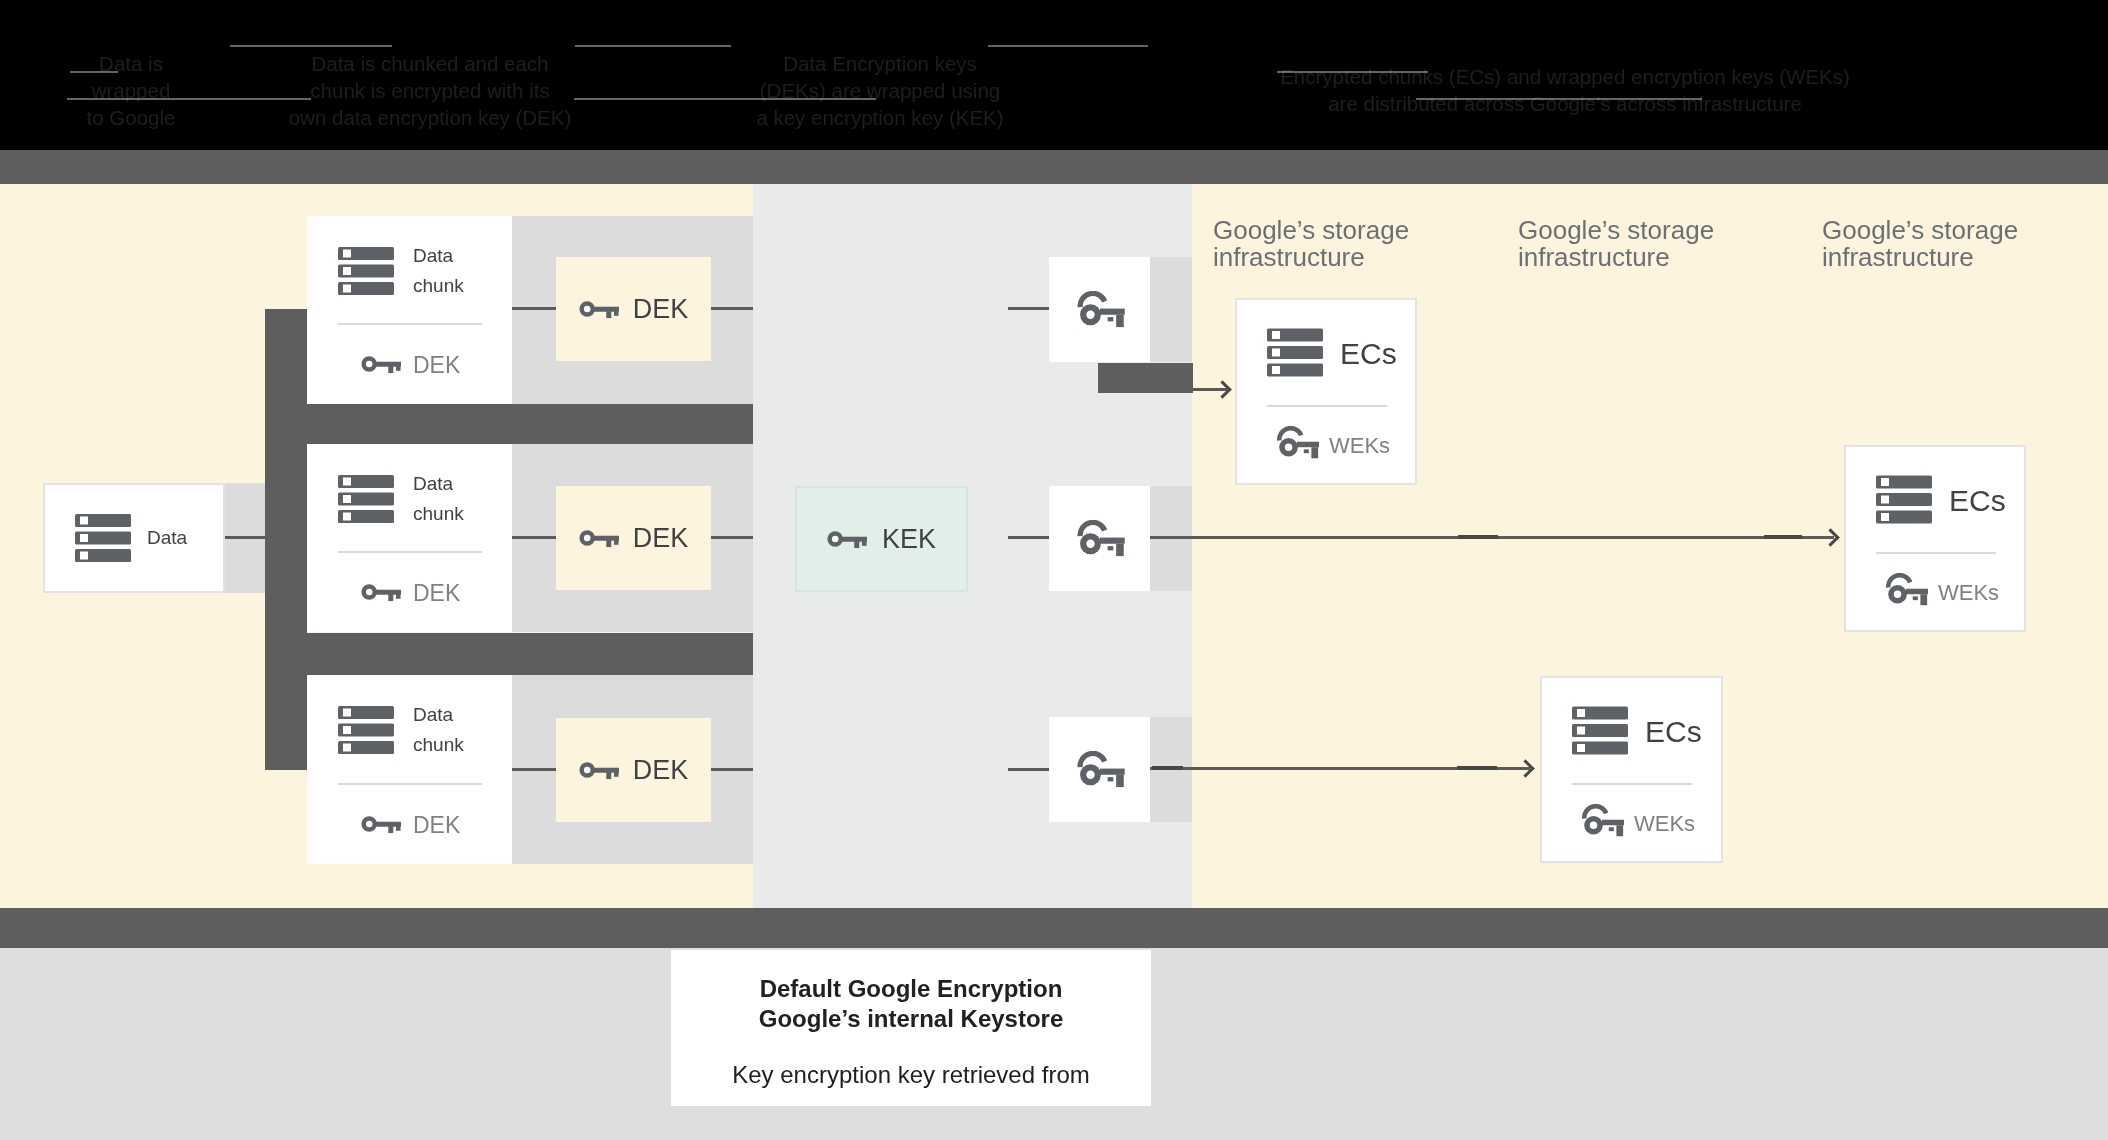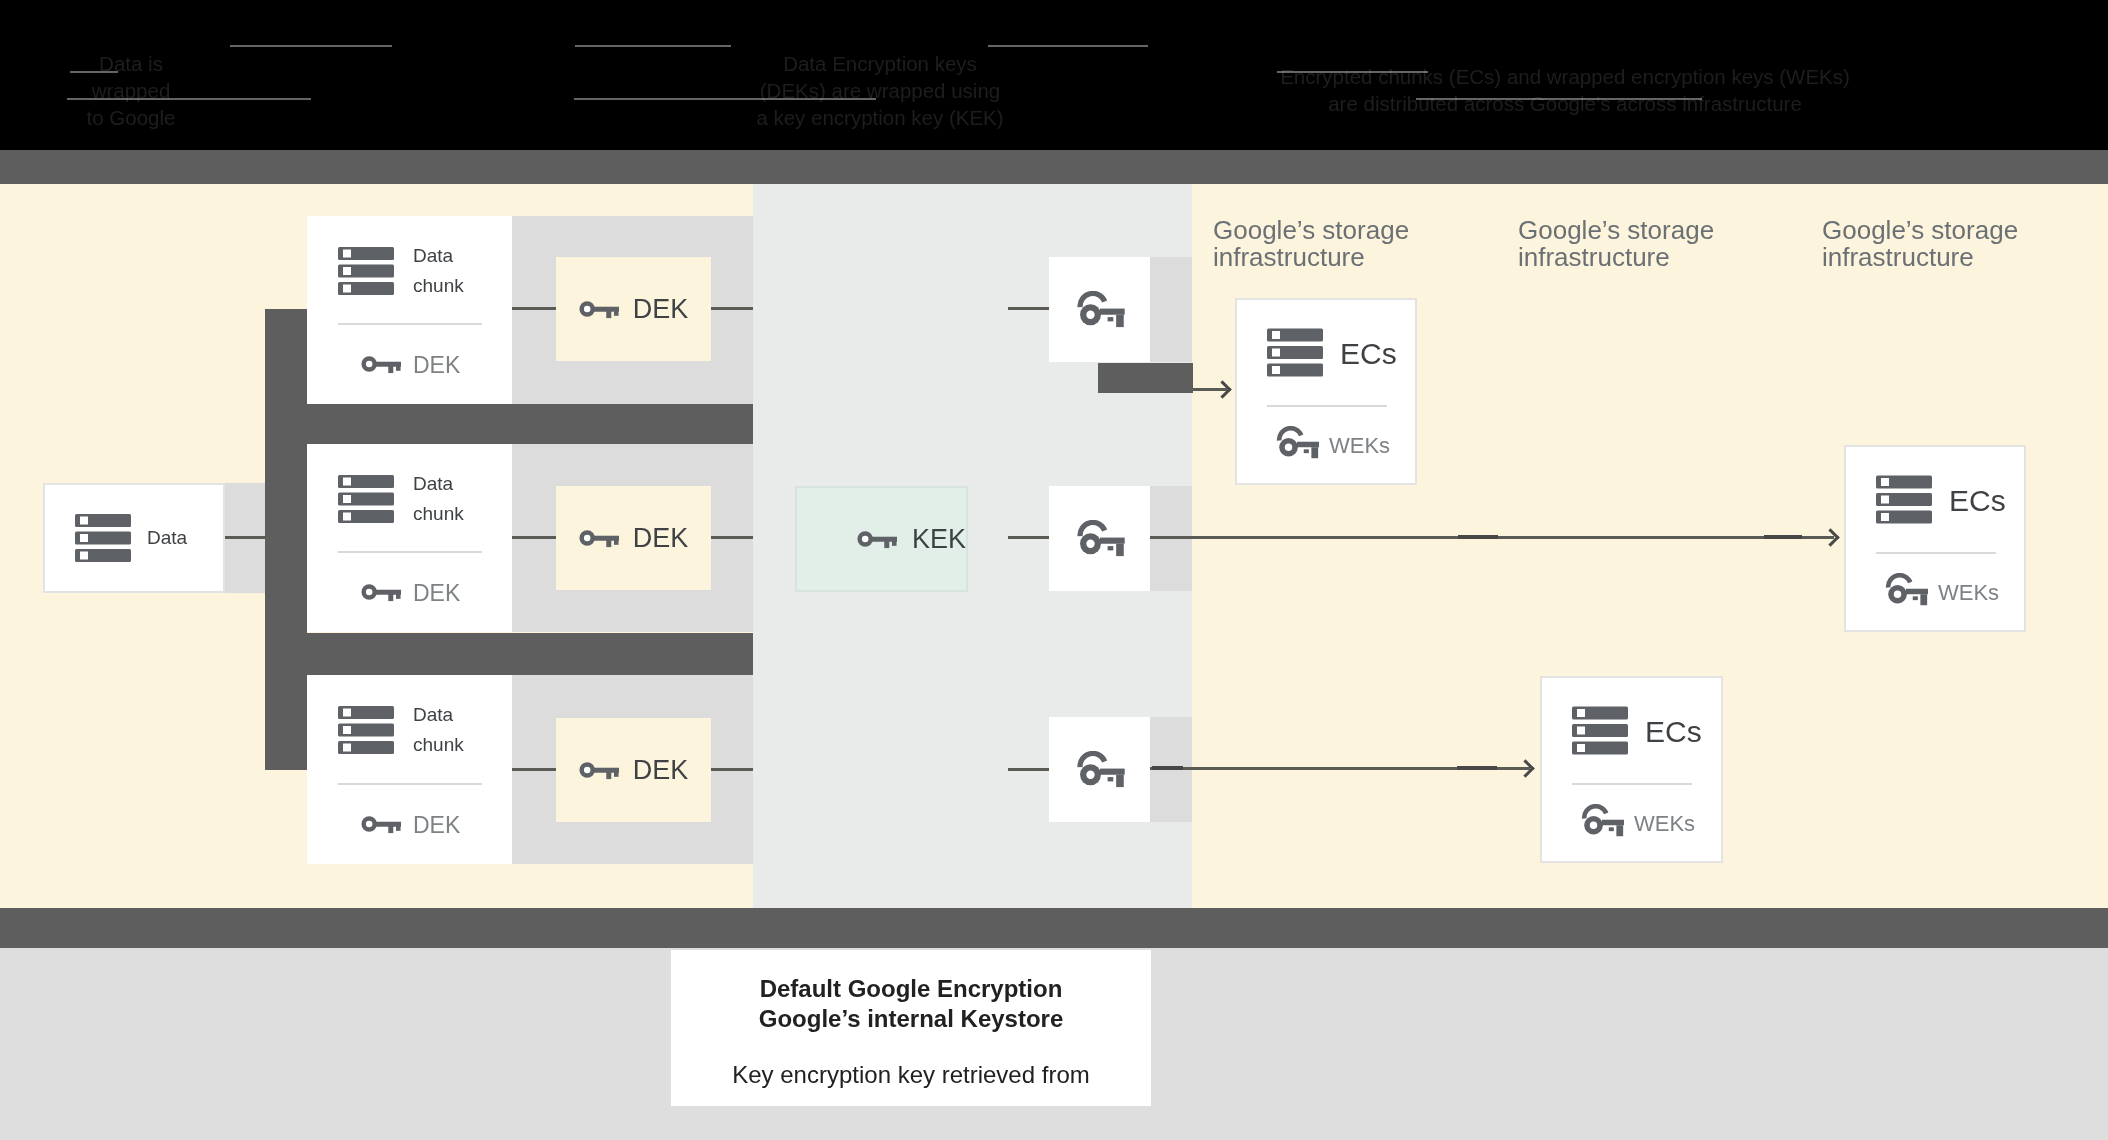--- a/index.html
+++ b/index.html
@@ -71,20 +71,25 @@
     </symbol>
   </defs>
 </svg>
 
 <div class="abs hdr">
   <div class="hcol" style="left:41px;width:180px;">
     <div>Data is</div>
     <div>wrapped</div>
     <div>to Google</div>
   </div>
+  <div class="hcol" style="left:262px;width:336px;">
+    <div>Data is chunked and each</div>
+    <div>chunk is encrypted with its</div>
+    <div>own data encryption key (DEK)</div>
+  </div>
   <div class="hcol" style="left:712px;width:336px;">
     <div>Data Encryption keys</div>
     <div>(DEKs) are wrapped using</div>
     <div>a key encryption key (KEK)</div>
   </div>
   <div class="hcol" style="left:1240px;width:650px;">
     <div>Encrypted chunks (ECs) and wrapped encryption keys (WEKs)</div>
     <div>are distributed across Google’s across infrastructure</div>
   </div>
 
@@ -184,21 +189,21 @@
     </svg>
   <span style="color:var(--ink);font-size:27px;">DEK</span>
 </div>
 <div class="abs rowflex" style="left:556px;top:718px;width:155px;height:104px;background:var(--cream);justify-content:center;gap:14px;">
   <svg width="40" height="22">
       <use href="#keyflat"></use>
     </svg>
   <span style="color:var(--ink);font-size:27px;">DEK</span>
 </div>
 
-<div class="abs rowflex" style="left:795px;top:486px;width:173px;height:106px;background:var(--mint);border:2px solid var(--mintborder);justify-content:flex-end;gap:15px;">
+<div class="abs rowflex" style="left:795px;top:486px;width:173px;height:106px;background:var(--mint);border:2px solid var(--mintborder);justify-content:center;gap:15px;">
   <svg width="40" height="22">
       <use href="#keyflat"></use>
     </svg>
   <span style="color:var(--ink);font-size:27px;">KEK</span>
 </div>
 
 <div class="abs hline" style="left:1008px;top:307px;width:41px;"></div>
 <div class="abs hline" style="left:1008px;top:536px;width:41px;"></div>
 <div class="abs hline" style="left:1008px;top:768px;width:41px;"></div>
 

